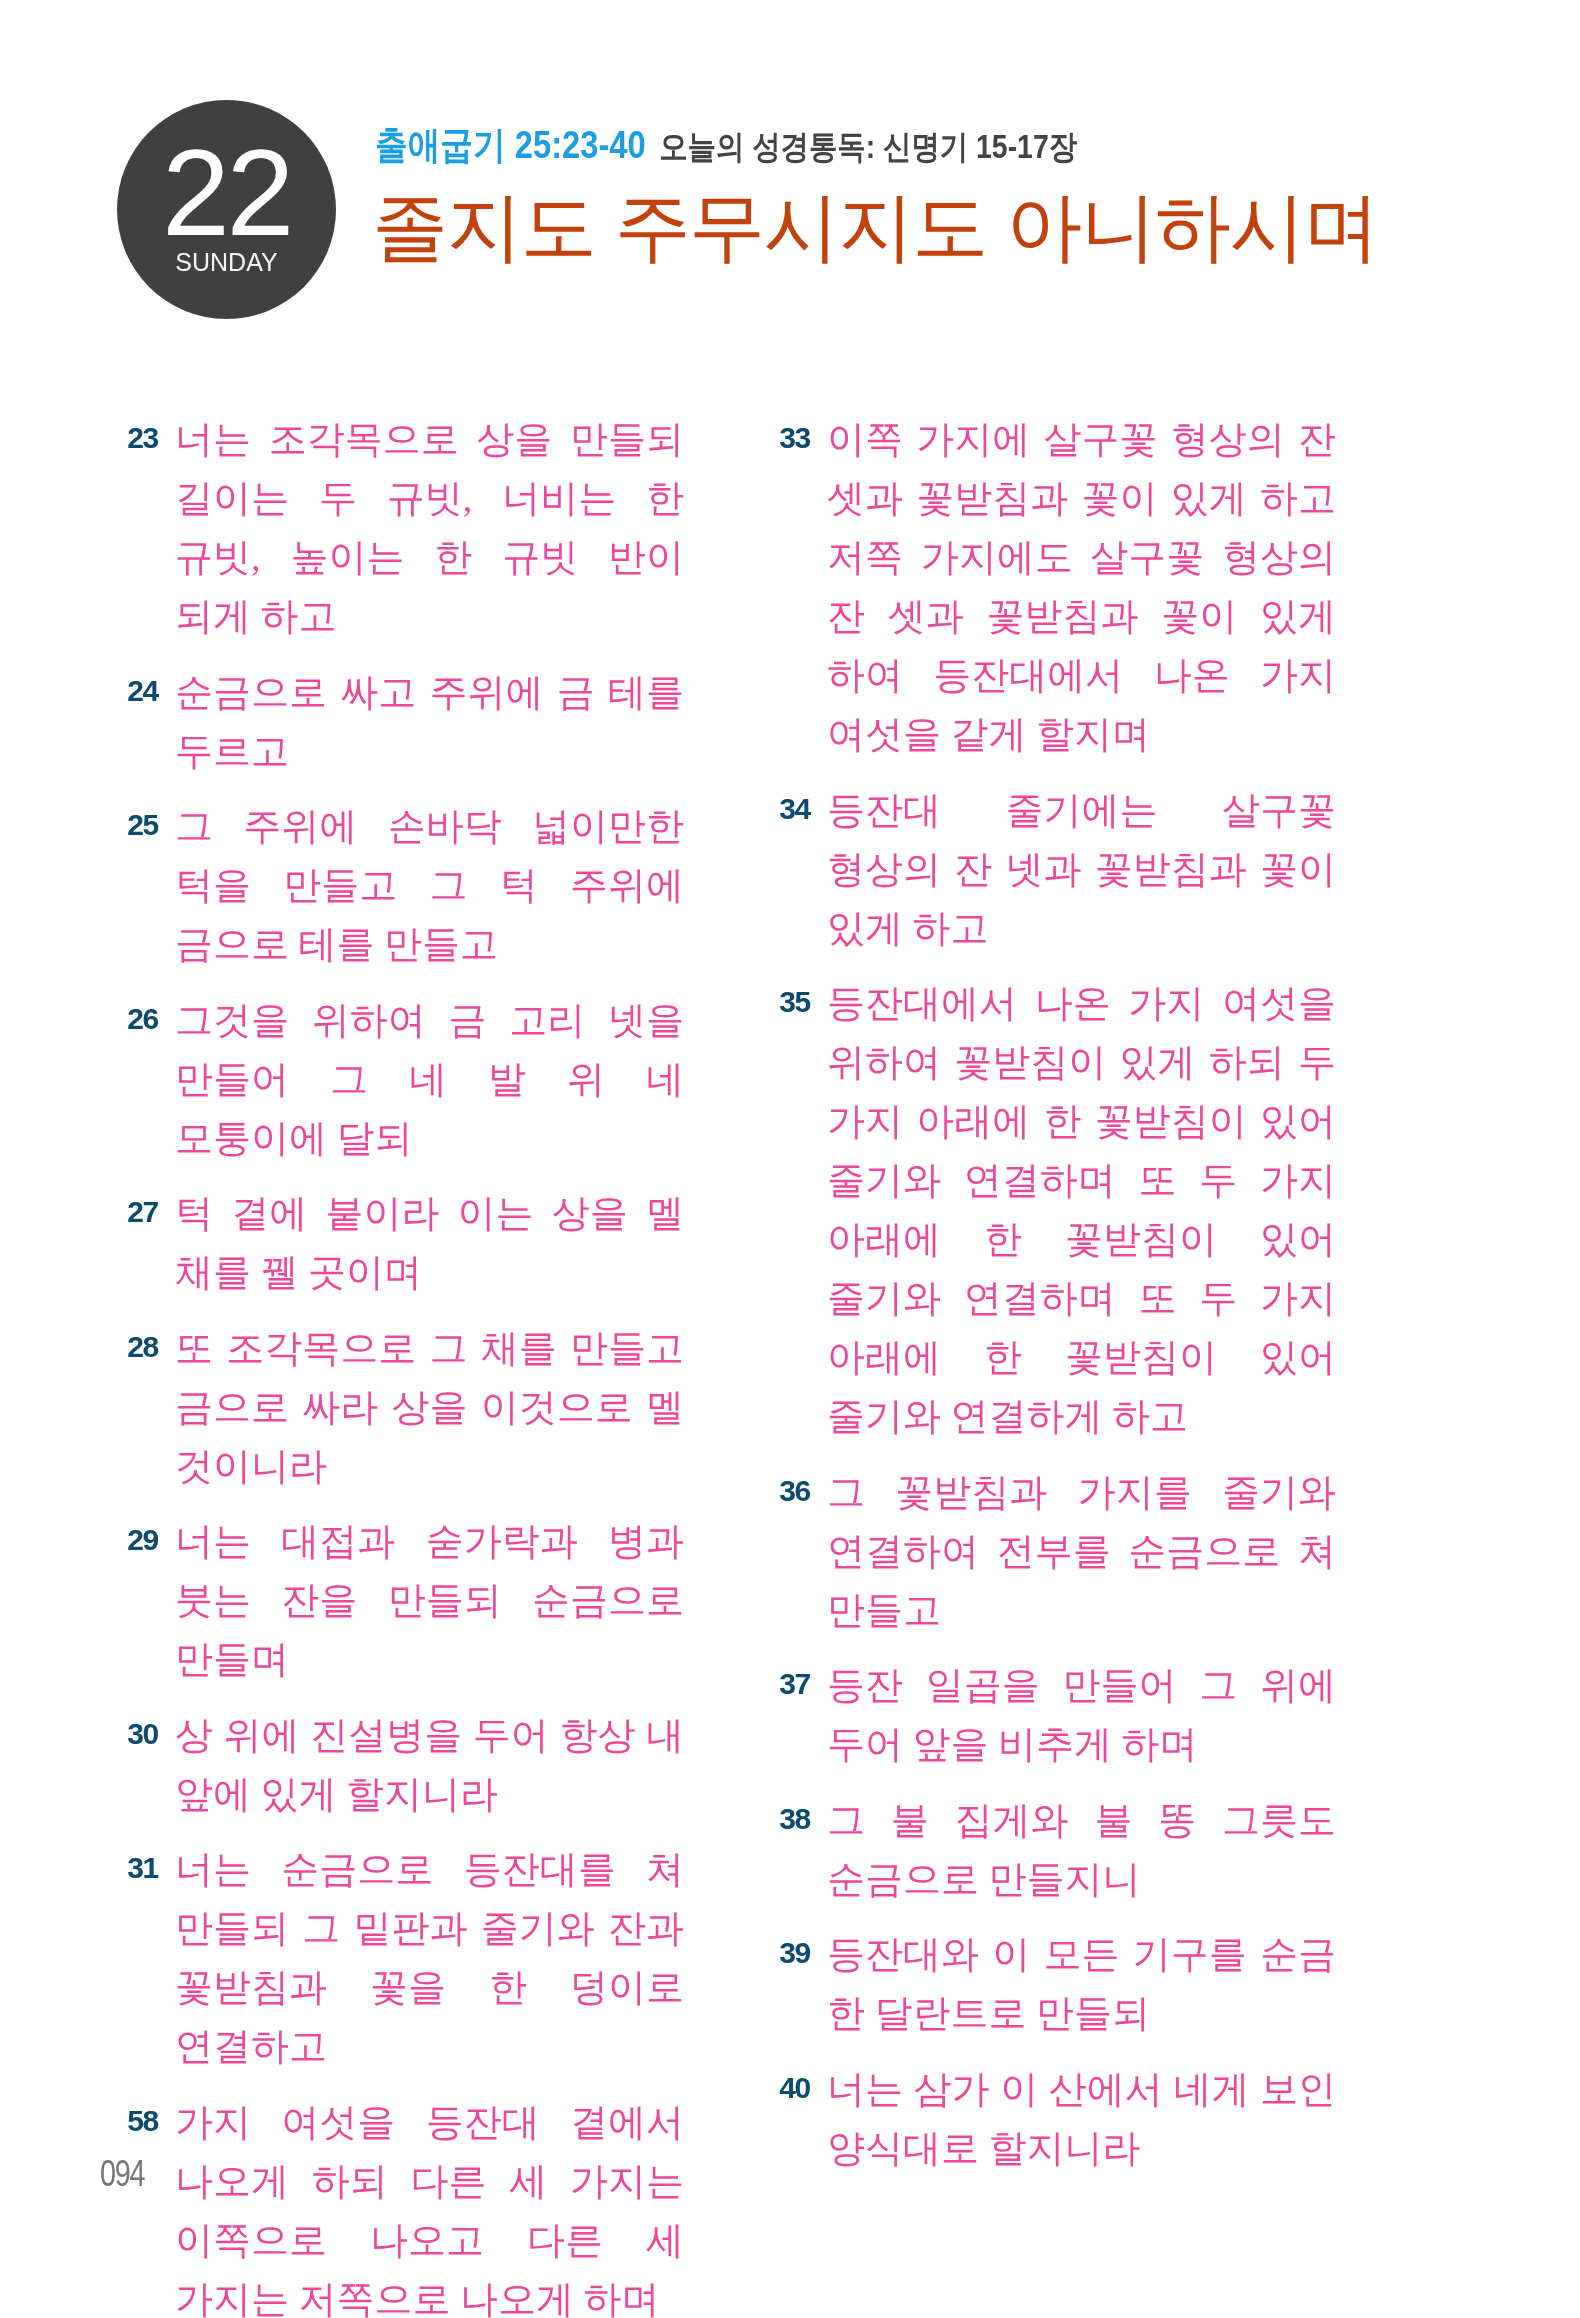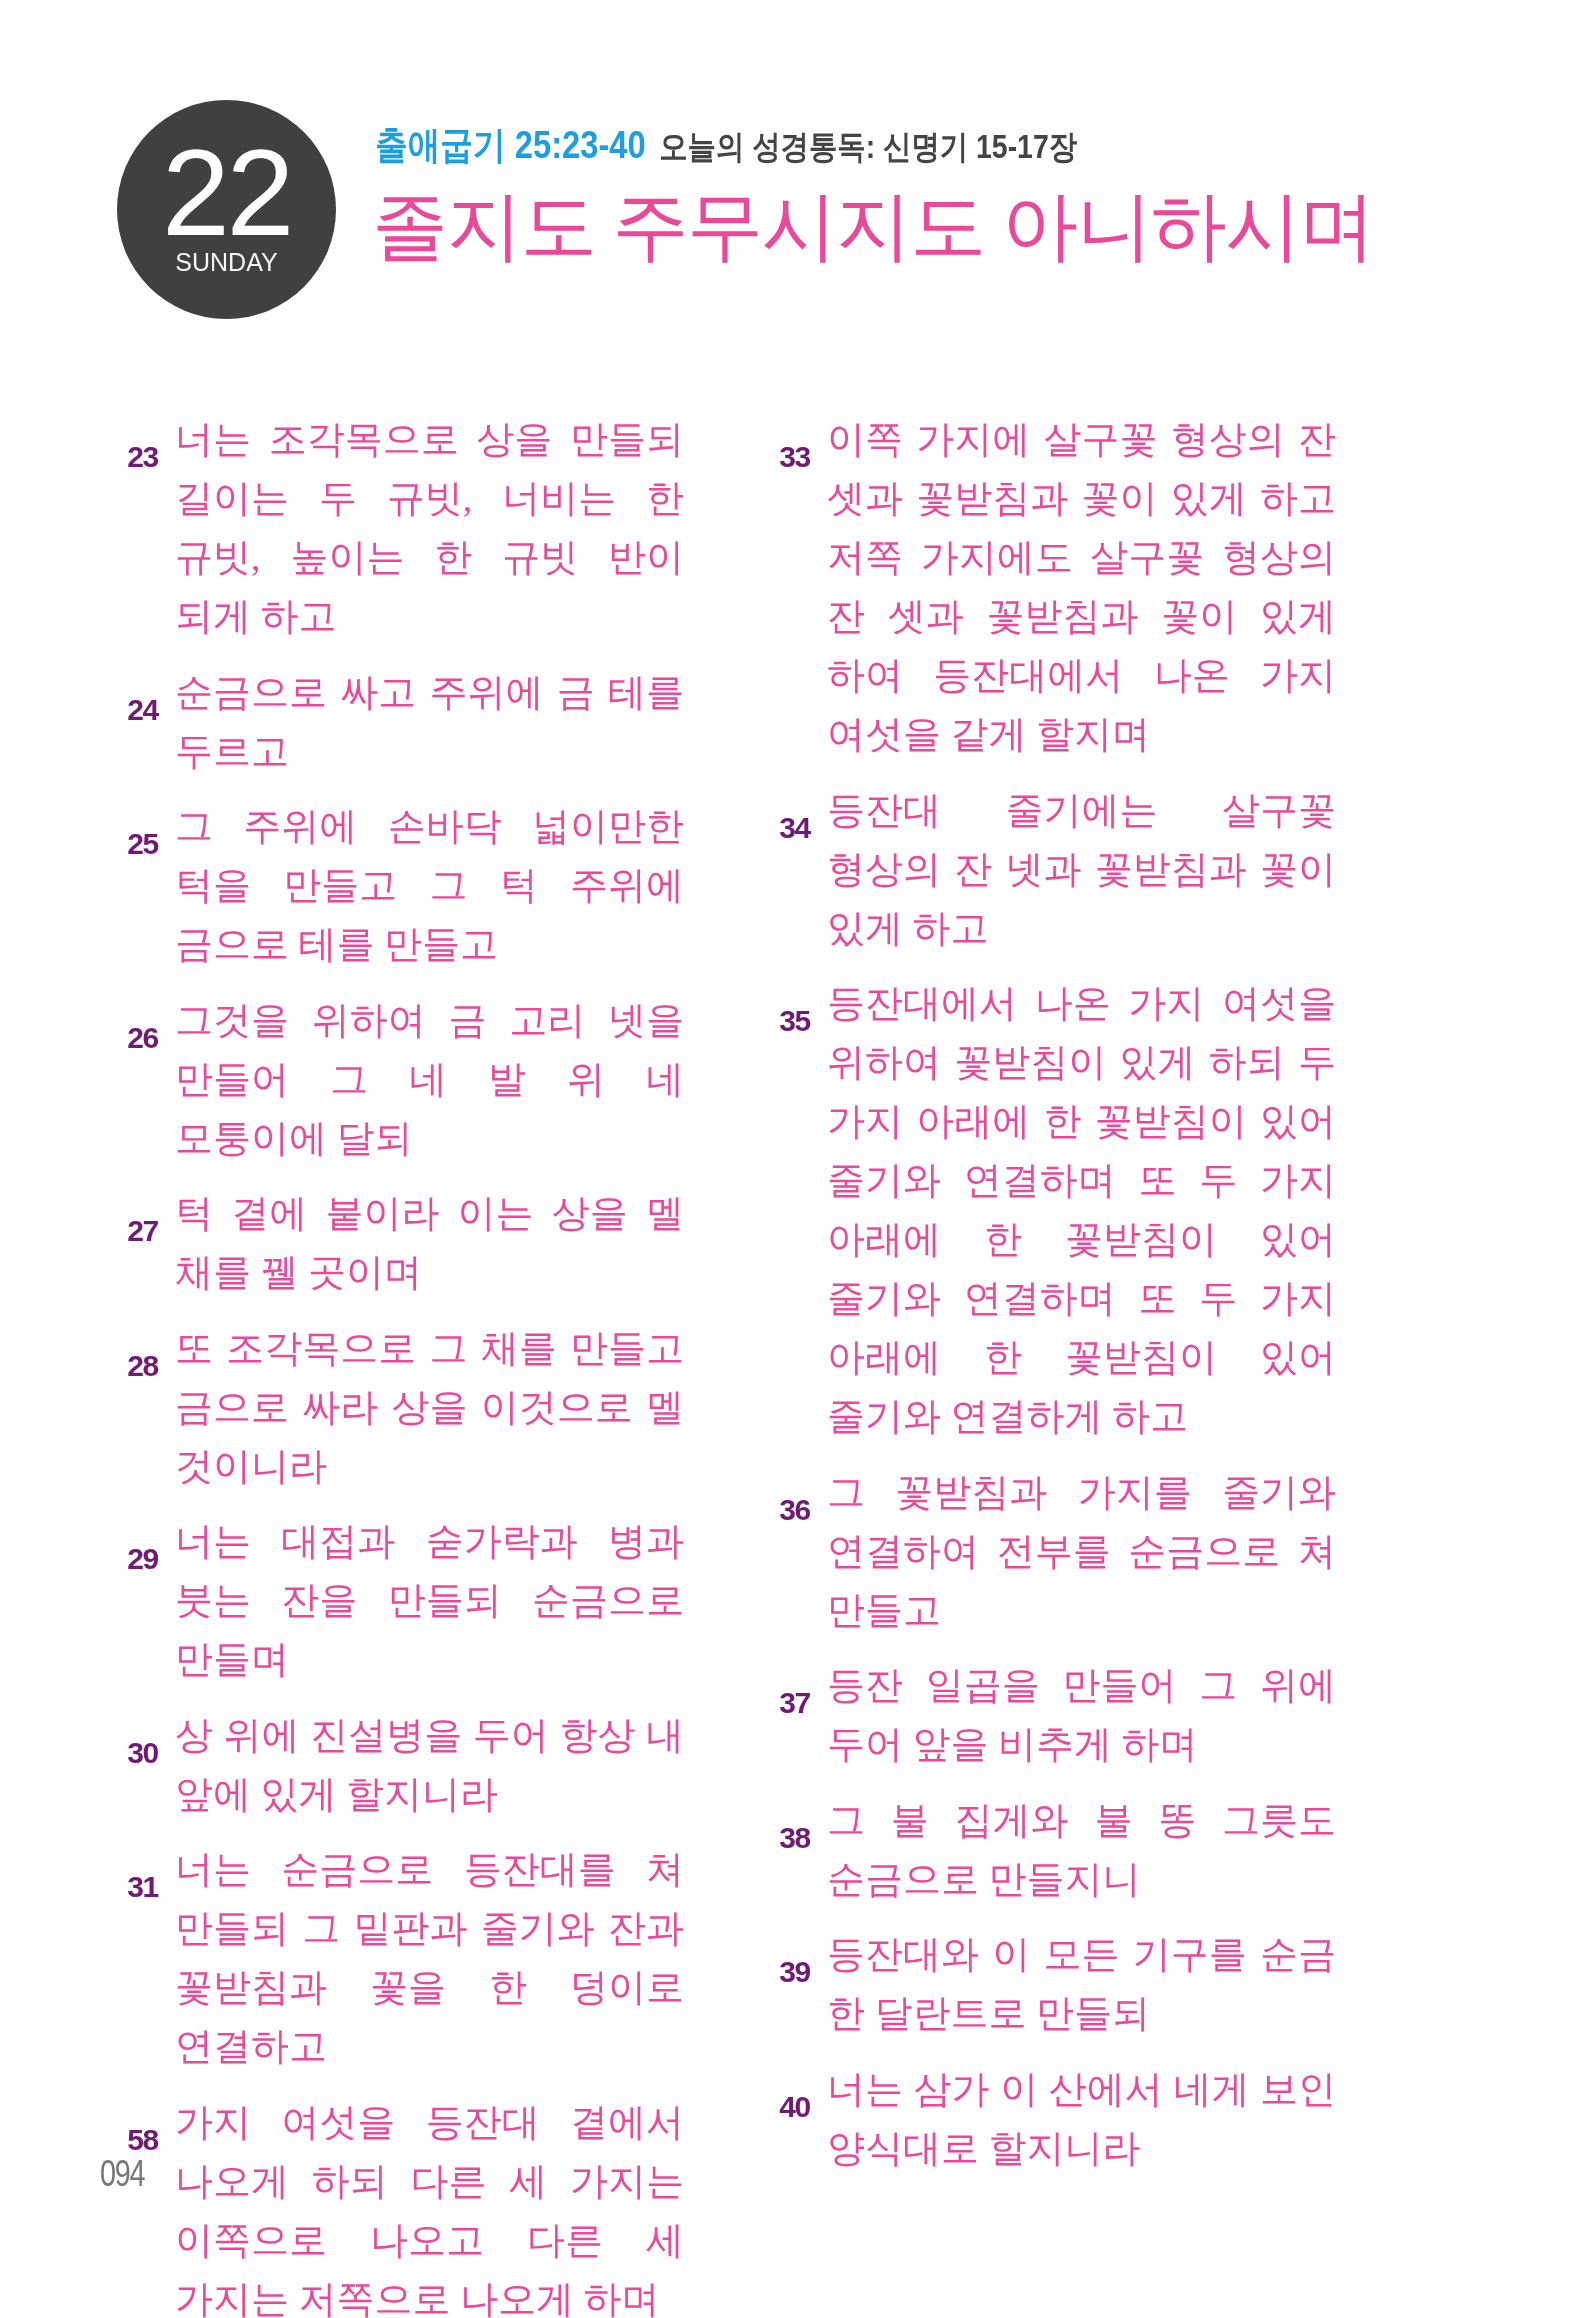--- a/index.html
+++ b/index.html
@@ -8,28 +8,28 @@
     .date-circle { position: absolute; left: 117px; top: 100px; width: 219px; height: 219px;
            border-radius: 50%; background: #404040; color: #fff; text-align: center; }
     .date-num { position: absolute; left: 0; right: 0; top: 31px; font-family: "Liberation Sans", sans-serif;
            font-size: 122px; line-height: 124px; letter-spacing: -3.3px; font-weight: normal; }
     .date-day { position: absolute; left: 0; right: 0; top: 148px; font-family: Liberation Sans, sans-serif;
            font-size: 25px; line-height: 28px; font-weight: 300; letter-spacing: 0px; opacity: 0.95; }
     .subtitle { position: absolute; left: 375px; top: 122px; font-size: 33px; line-height: 46px; white-space: nowrap;
            font-family: "Liberation Sans", "DejaVu Sans", sans-serif; transform: scaleX(0.86); transform-origin: left center; }
     .subtitle .ref { color: #1b9ee2; font-weight: bold; font-size: 38px; }
     .subtitle .reading { color: #444; font-weight: bold; margin-left: 6.6px; }
-    .title { position: absolute; left: 372px; top: 181px; font-family: Liberation Serif, serif;
-           font-size: 76px; line-height: 91px; color: #ec4899; letter-spacing: -1.6px; }
+    .title { position: absolute; left: 372px; top: 181px; font-family: Liberation Sans, sans-serif;
+           font-size: 76px; line-height: 91px; color: #c2410c; letter-spacing: -1.6px; }
     .title div { white-space: nowrap; }
     .col { position: absolute; top: 410px; width: 560px; }
     .col.left { left: 124px; }
     .col.right { left: 776px; }
     .verse { position: relative; padding-left: 51px; margin-bottom: 16.5px; }
-    .verse-num { position: absolute; left: 3.3px; top: 22px; color: #701a75; font-family: "Liberation Sans", sans-serif;
+    .verse-num { position: absolute; left: 3.3px; top: 3px; color: #0c4a6e; font-family: "Liberation Sans", sans-serif;
            font-weight: bold; font-size: 30px; letter-spacing: -1.6px; line-height: 49px; }
     .verse-text { font-family: Liberation Serif, serif; font-size: 38px; line-height: 59px;
            color: #ec4899; text-align: justify; word-break: keep-all; }
     .page-num { position: absolute; left: 100px; top: 2153px; font-family: "Liberation Sans", sans-serif;
            font-size: 36px; color: #777; letter-spacing: -1.6px; transform: scaleX(0.8); transform-origin: left center; }
   </style>
 </head>
 <body>
 
 <div class="date-circle">

